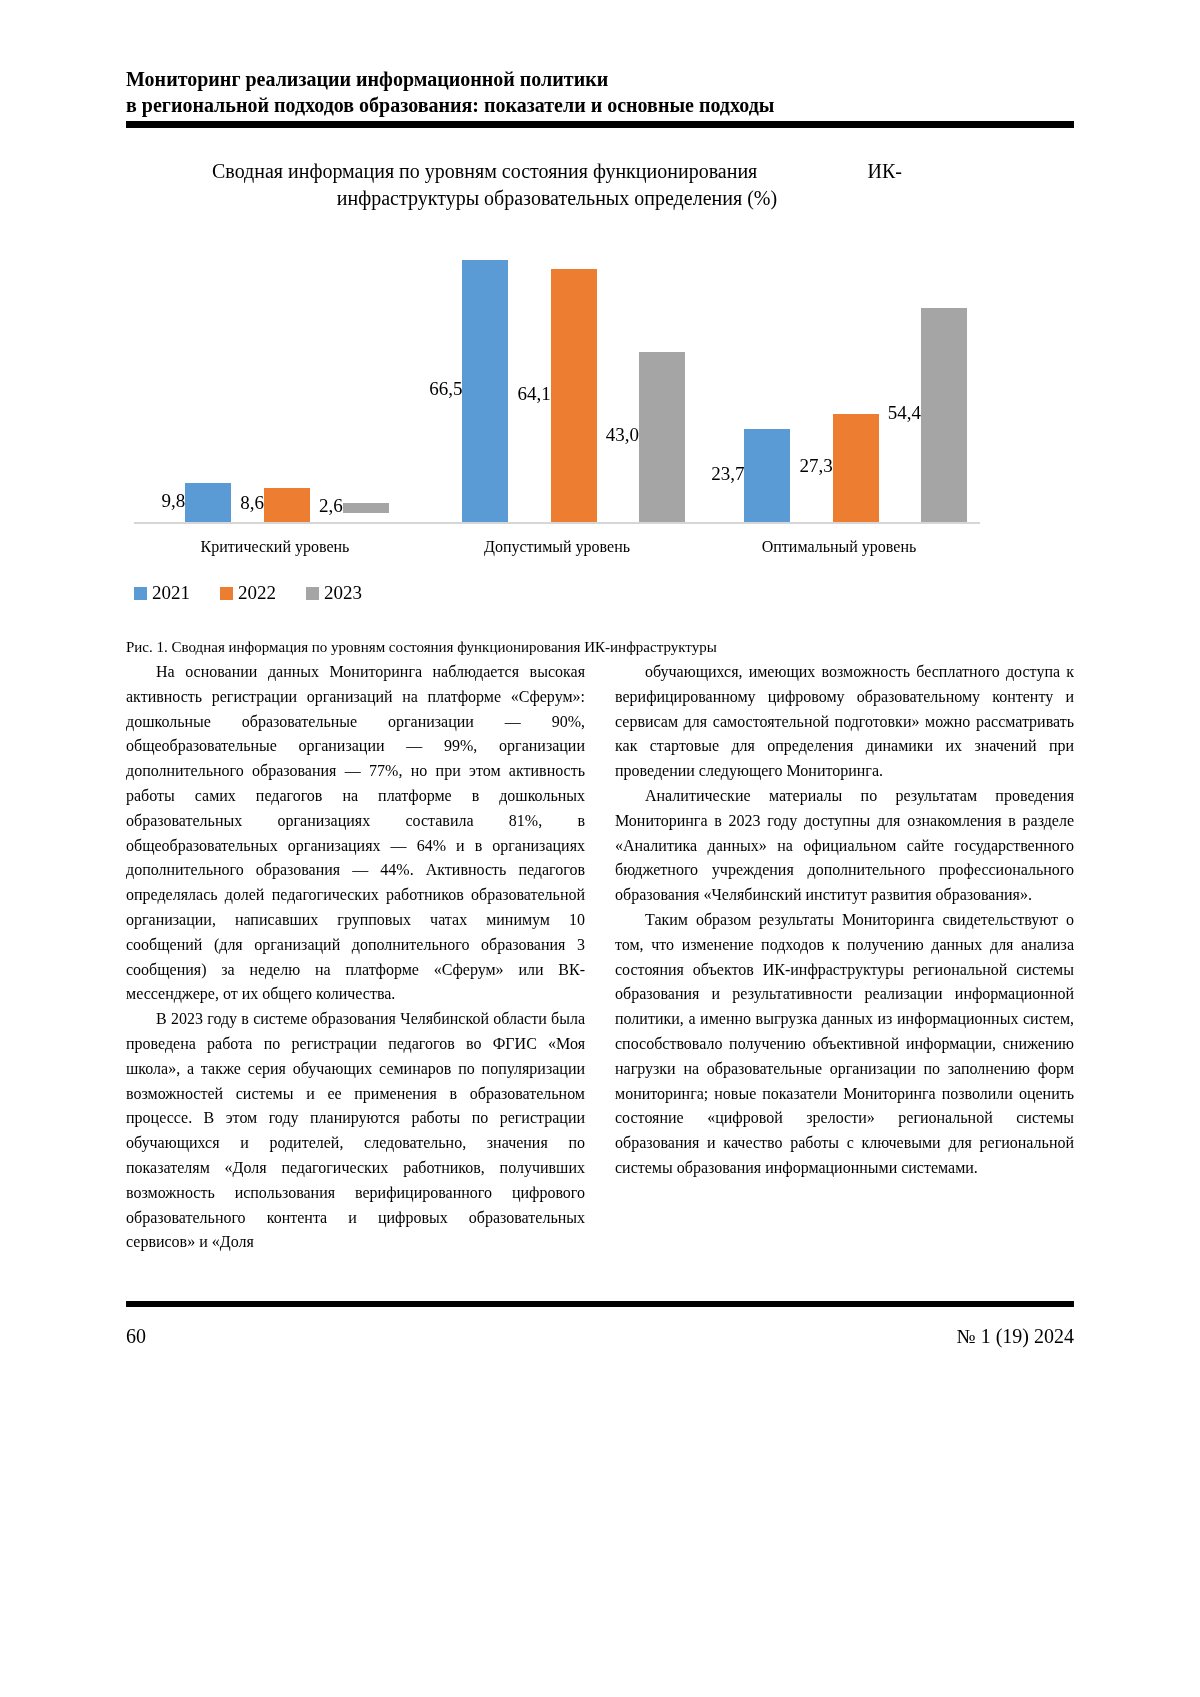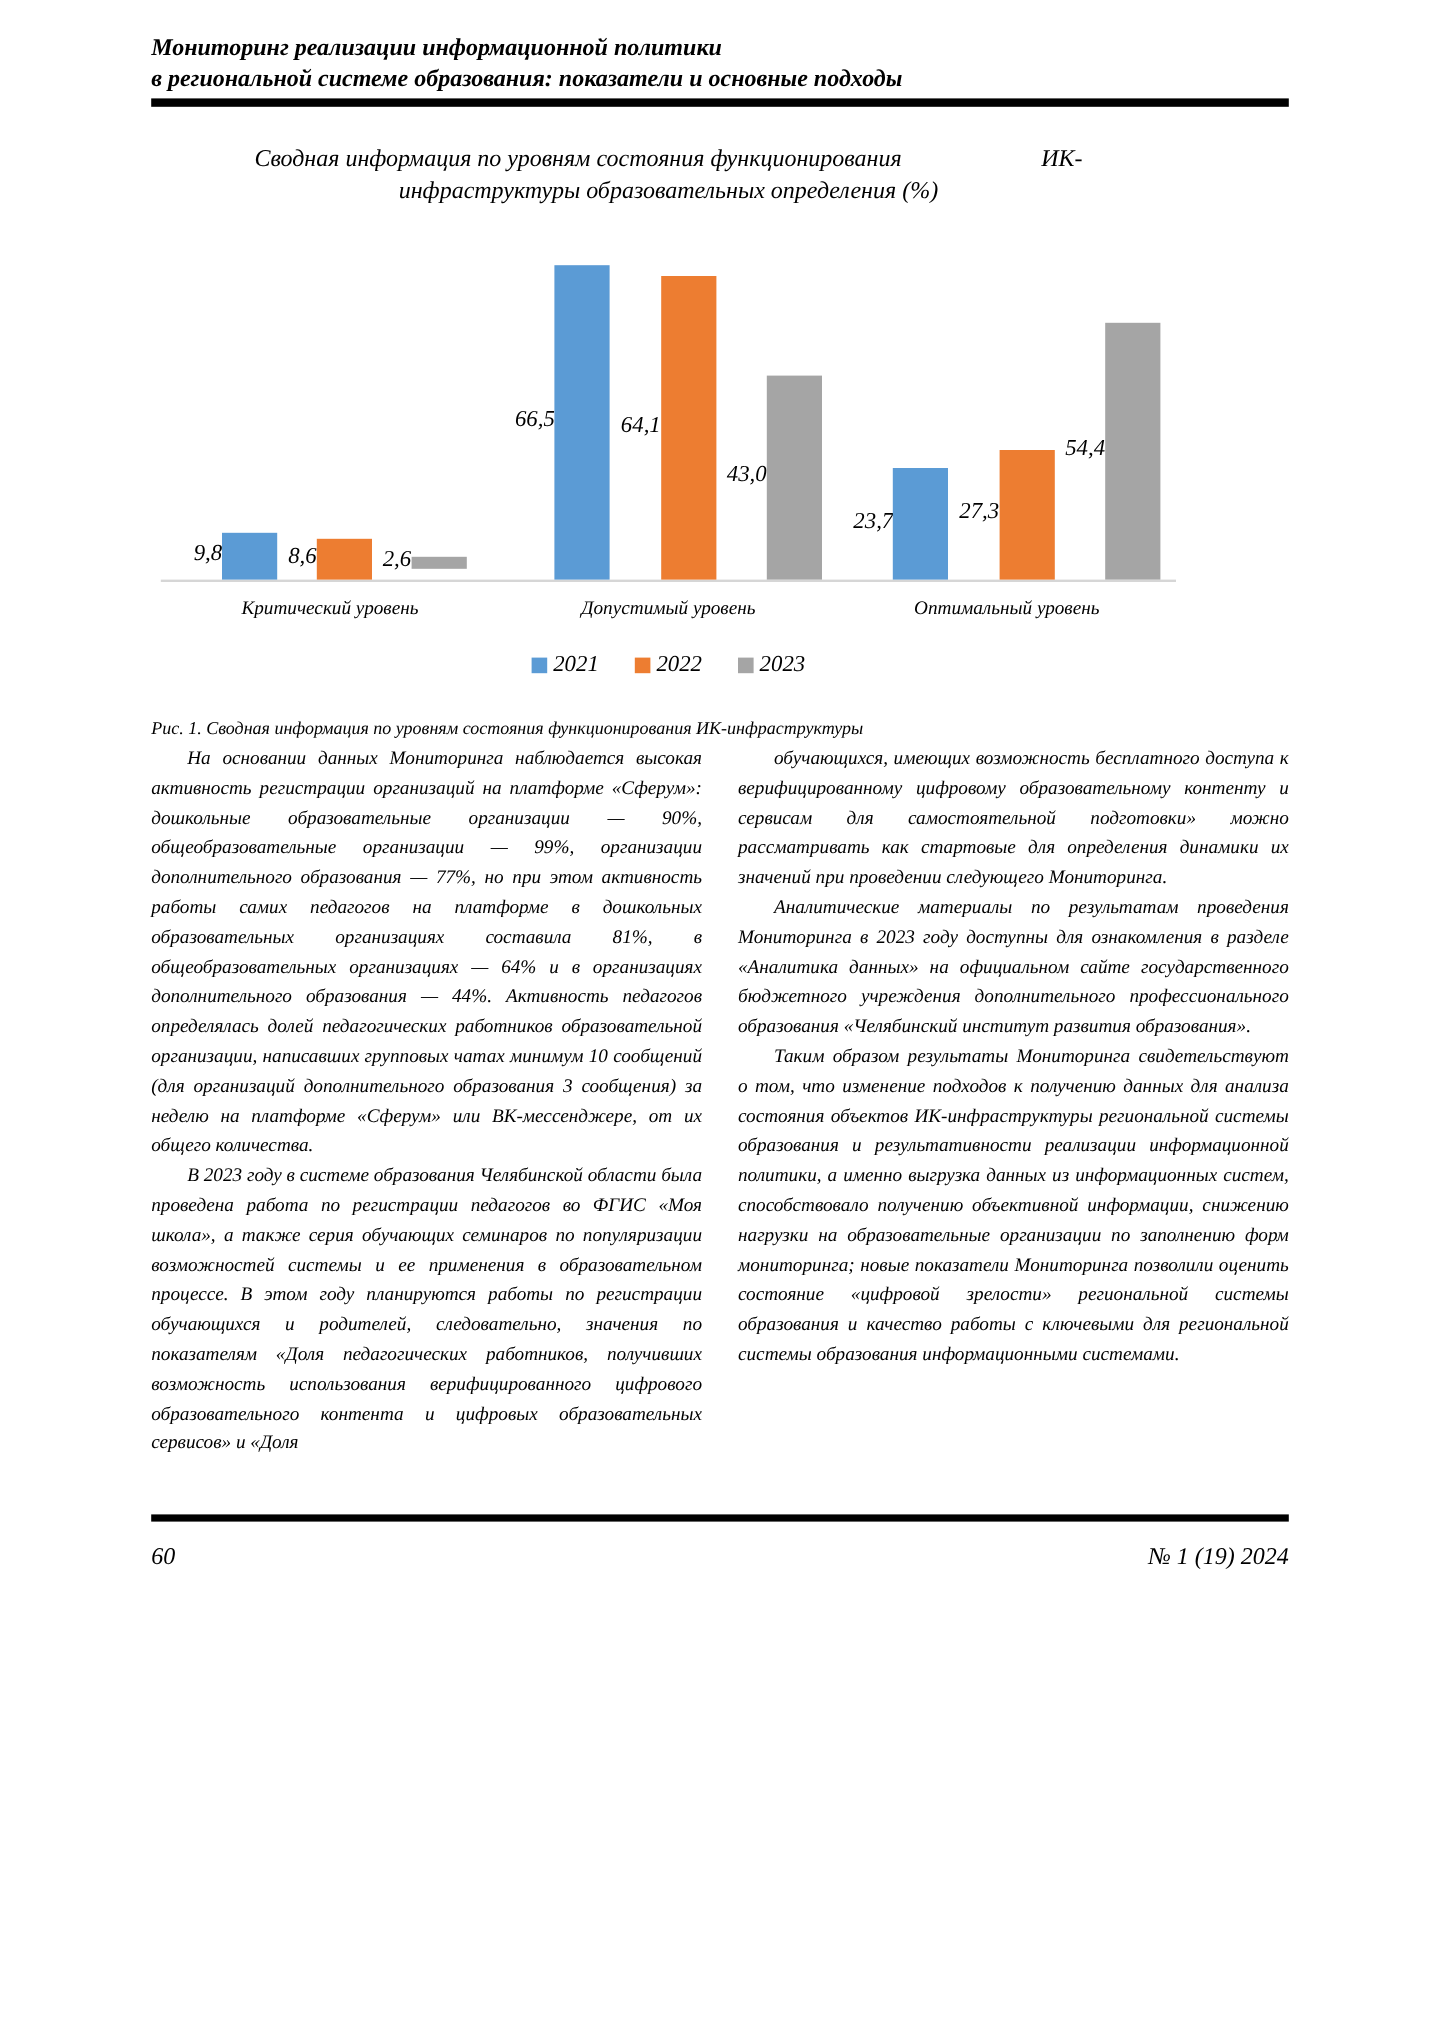--- a/index.html
+++ b/index.html
@@ -9,22 +9,21 @@
     margin: 0 auto;
     background: #ffffff;
     font-family: "Liberation Serif", "DejaVu Serif", serif;
     color: #000;
     overflow: hidden;
     position: relative;
   }
   .content {
     width: 948px;
     margin: 0 auto;
-    padding-top: 27px;
-    font-style: italic;
+    padding-top: 66px;
   }
   
   .running-head {
     font-weight: bold;
     font-size: 20px;
     line-height: 26px;
   }
   .head-rule {
     height: 7px;
     background: #000;
@@ -54,21 +53,20 @@
     gap: 9px;
   }
   .bar-wrap { display: flex; flex-direction: row; align-items: center; }
   .bar-label { font-size: 19px; line-height: 24px; margin-bottom: 4px; white-space: nowrap; }
   .bar { width: 46px; }
   .chart-baseline { height: 2px; background: #d6d6d6; }
   .category-row { display: flex; margin-top: 10px; }
   .category-label { flex: 1 1 0; text-align: center; font-size: 16px; line-height: 26px; }
   .legend-row {
     display: flex;
-    justify-content: center;
     align-items: center;
     gap: 30px;
     margin-top: 22px;
     font-size: 19px;
   }
   .legend-item { display: flex; align-items: center; gap: 5px; }
   .legend-swatch { width: 13px; height: 13px; display: inline-block; }
   .figure-caption {
     margin-top: 30px;
     text-align: left;
@@ -96,21 +94,21 @@
   }
 </style>
 </head>
 <body>
 
 <div class="page">
   <div class="content">
 
     <div class="running-head">
       <div>Мониторинг реализации информационной политики</div>
-      <div>в региональной системе образования: показатели и основные подходы</div>
+      <div>в региональной подходов образования: показатели и основные подходы</div>
     </div>
     <div class="head-rule"></div>
 
     <div class="chart-wrapper">
       <div class="chart-title">
         <div class="t-line1">
           <span>Сводная информация по уровням состояния функционирования</span>
           <span>ИК-</span>
         </div>
         <div class="t-line2">инфраструктуры образовательных определения (%)</div>

